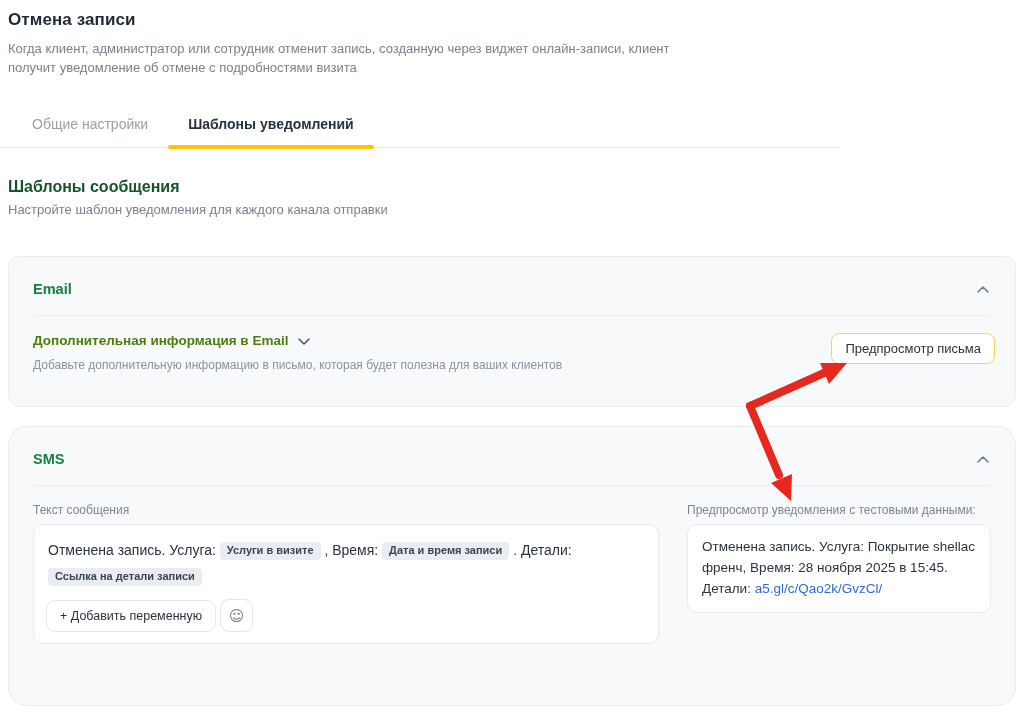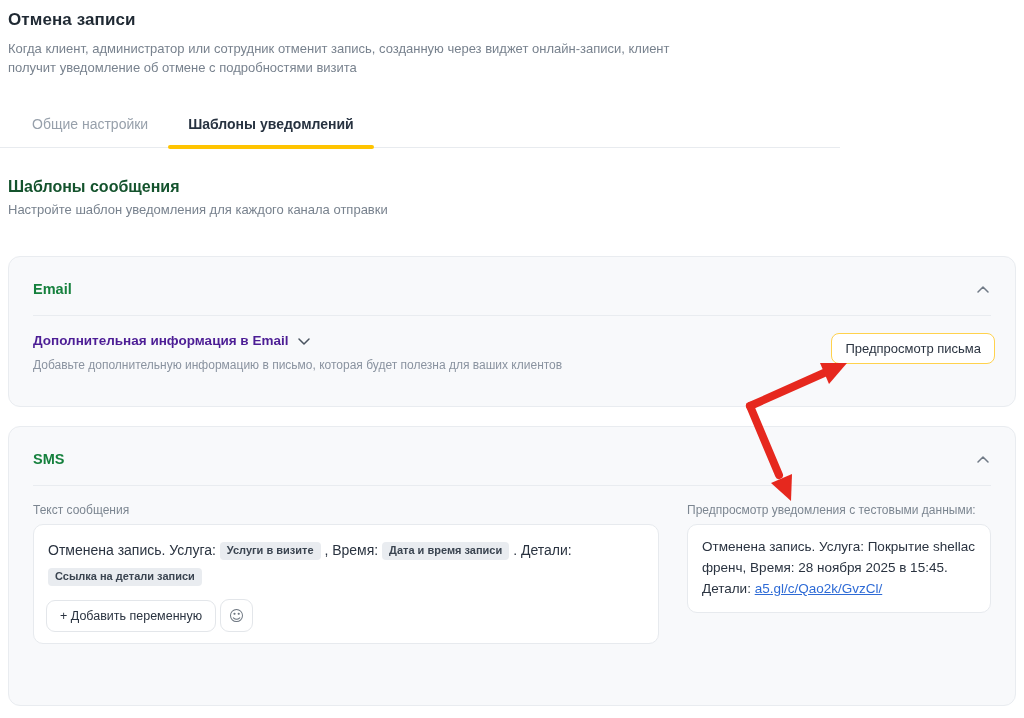--- a/index.html
+++ b/index.html
@@ -25,38 +25,38 @@
 
   
   .card { position: absolute; left: 8px; width: 1008px; background: #f8f9fb; border: 1px solid #e9ecf0; border-radius: 12px; }
   .card-header { display: flex; justify-content: space-between; align-items: center; padding: 22px 24px 17px 24px; }
   .card-title { font-size: 14.5px; font-weight: bold; color: #15803d; }
   .card-divider { border-top: 1px solid #e9ecf0; margin: 0 24px 0 24px; }
   .chevron-btn { background: none; border: none; cursor: pointer; display: flex; align-items: center; padding: 2px; }
 
   .email-card { top: 256px; height: 151px; }
   .email-body { display: flex; justify-content: space-between; align-items: flex-start; padding: 17px 20px 0 24px; }
-  .email-row-title { font-size: 13.5px; font-weight: bold; color: #4c1d95; display: flex; align-items: center; gap: 10px; cursor: pointer; }
+  .email-row-title { font-size: 13.5px; font-weight: bold; color: #4d7c0f; display: flex; align-items: center; gap: 10px; cursor: pointer; }
   .email-row-desc { margin-top: 10px; font-size: 12px; color: #8a93a0; }
   .preview-mail-btn { background: #ffffff; border: 1.5px solid #ffd24d; border-radius: 8px; padding: 7px 13px; font-size: 13px; color: #2a3340; font-family: inherit; cursor: pointer; white-space: nowrap; }
 
-  .sms-card { top: 426px; height: 280px; }
+  .sms-card { top: 426px; height: 280px; border-radius: 19px; }
   .sms-body { display: flex; padding: 17px 24px 0 24px; gap: 28px; }
   .sms-col-left { flex: 1 1 auto; }
   .sms-col-right { width: 304px; flex: 0 0 auto; }
   .field-label { font-size: 12px; color: #7c8691; margin-bottom: 7px; display: block; }
 
   .sms-textarea { position: relative; background: #fff; border: 1px solid #e7eaee; border-radius: 10px; height: 120px; padding: 12px 14px; font-size: 14px; color: #2a3340; line-height: 26px; cursor: text; }
   .chip { display: inline-block; background: #e9ecf0; border-radius: 4px; padding: 1px 7px 2px 7px; font-size: 11px; font-weight: bold; color: #3a4450; line-height: 15px; vertical-align: middle; cursor: default; }
   .textarea-actions { position: absolute; left: 12px; bottom: 11px; display: flex; gap: 4px; align-items: center; }
   .add-var-btn { background: #fff; border: 1px solid #e3e6ea; border-radius: 9px; padding: 8px 13px; font-size: 12.5px; color: #2a3340; font-family: inherit; cursor: pointer; white-space: nowrap; }
   .emoji-btn { background: #fff; border: 1px solid #e3e6ea; border-radius: 9px; width: 33px; height: 33px; font-size: 15px; color: #6d7680; cursor: pointer; display: flex; align-items: center; justify-content: center; font-family: "DejaVu Sans", sans-serif; }
 
   .sms-preview-box { background: #fff; border: 1px solid #e7eaee; border-radius: 10px; padding: 11px 14px 13px 14px; font-size: 13.5px; color: #2a3340; line-height: 21px; }
-  .sms-preview-box a { color: #2e6bd6; text-decoration: underline; cursor: pointer; }
+  .sms-preview-box a { color: #2e6bd6; cursor: pointer; }
 
   
   .arrows-overlay { position: absolute; left: 0; top: 0; width: 1024px; height: 718px; pointer-events: none; }
 </style>
 </head>
 <body>
 
 <div class="page">
 
   <div class="header-block">

